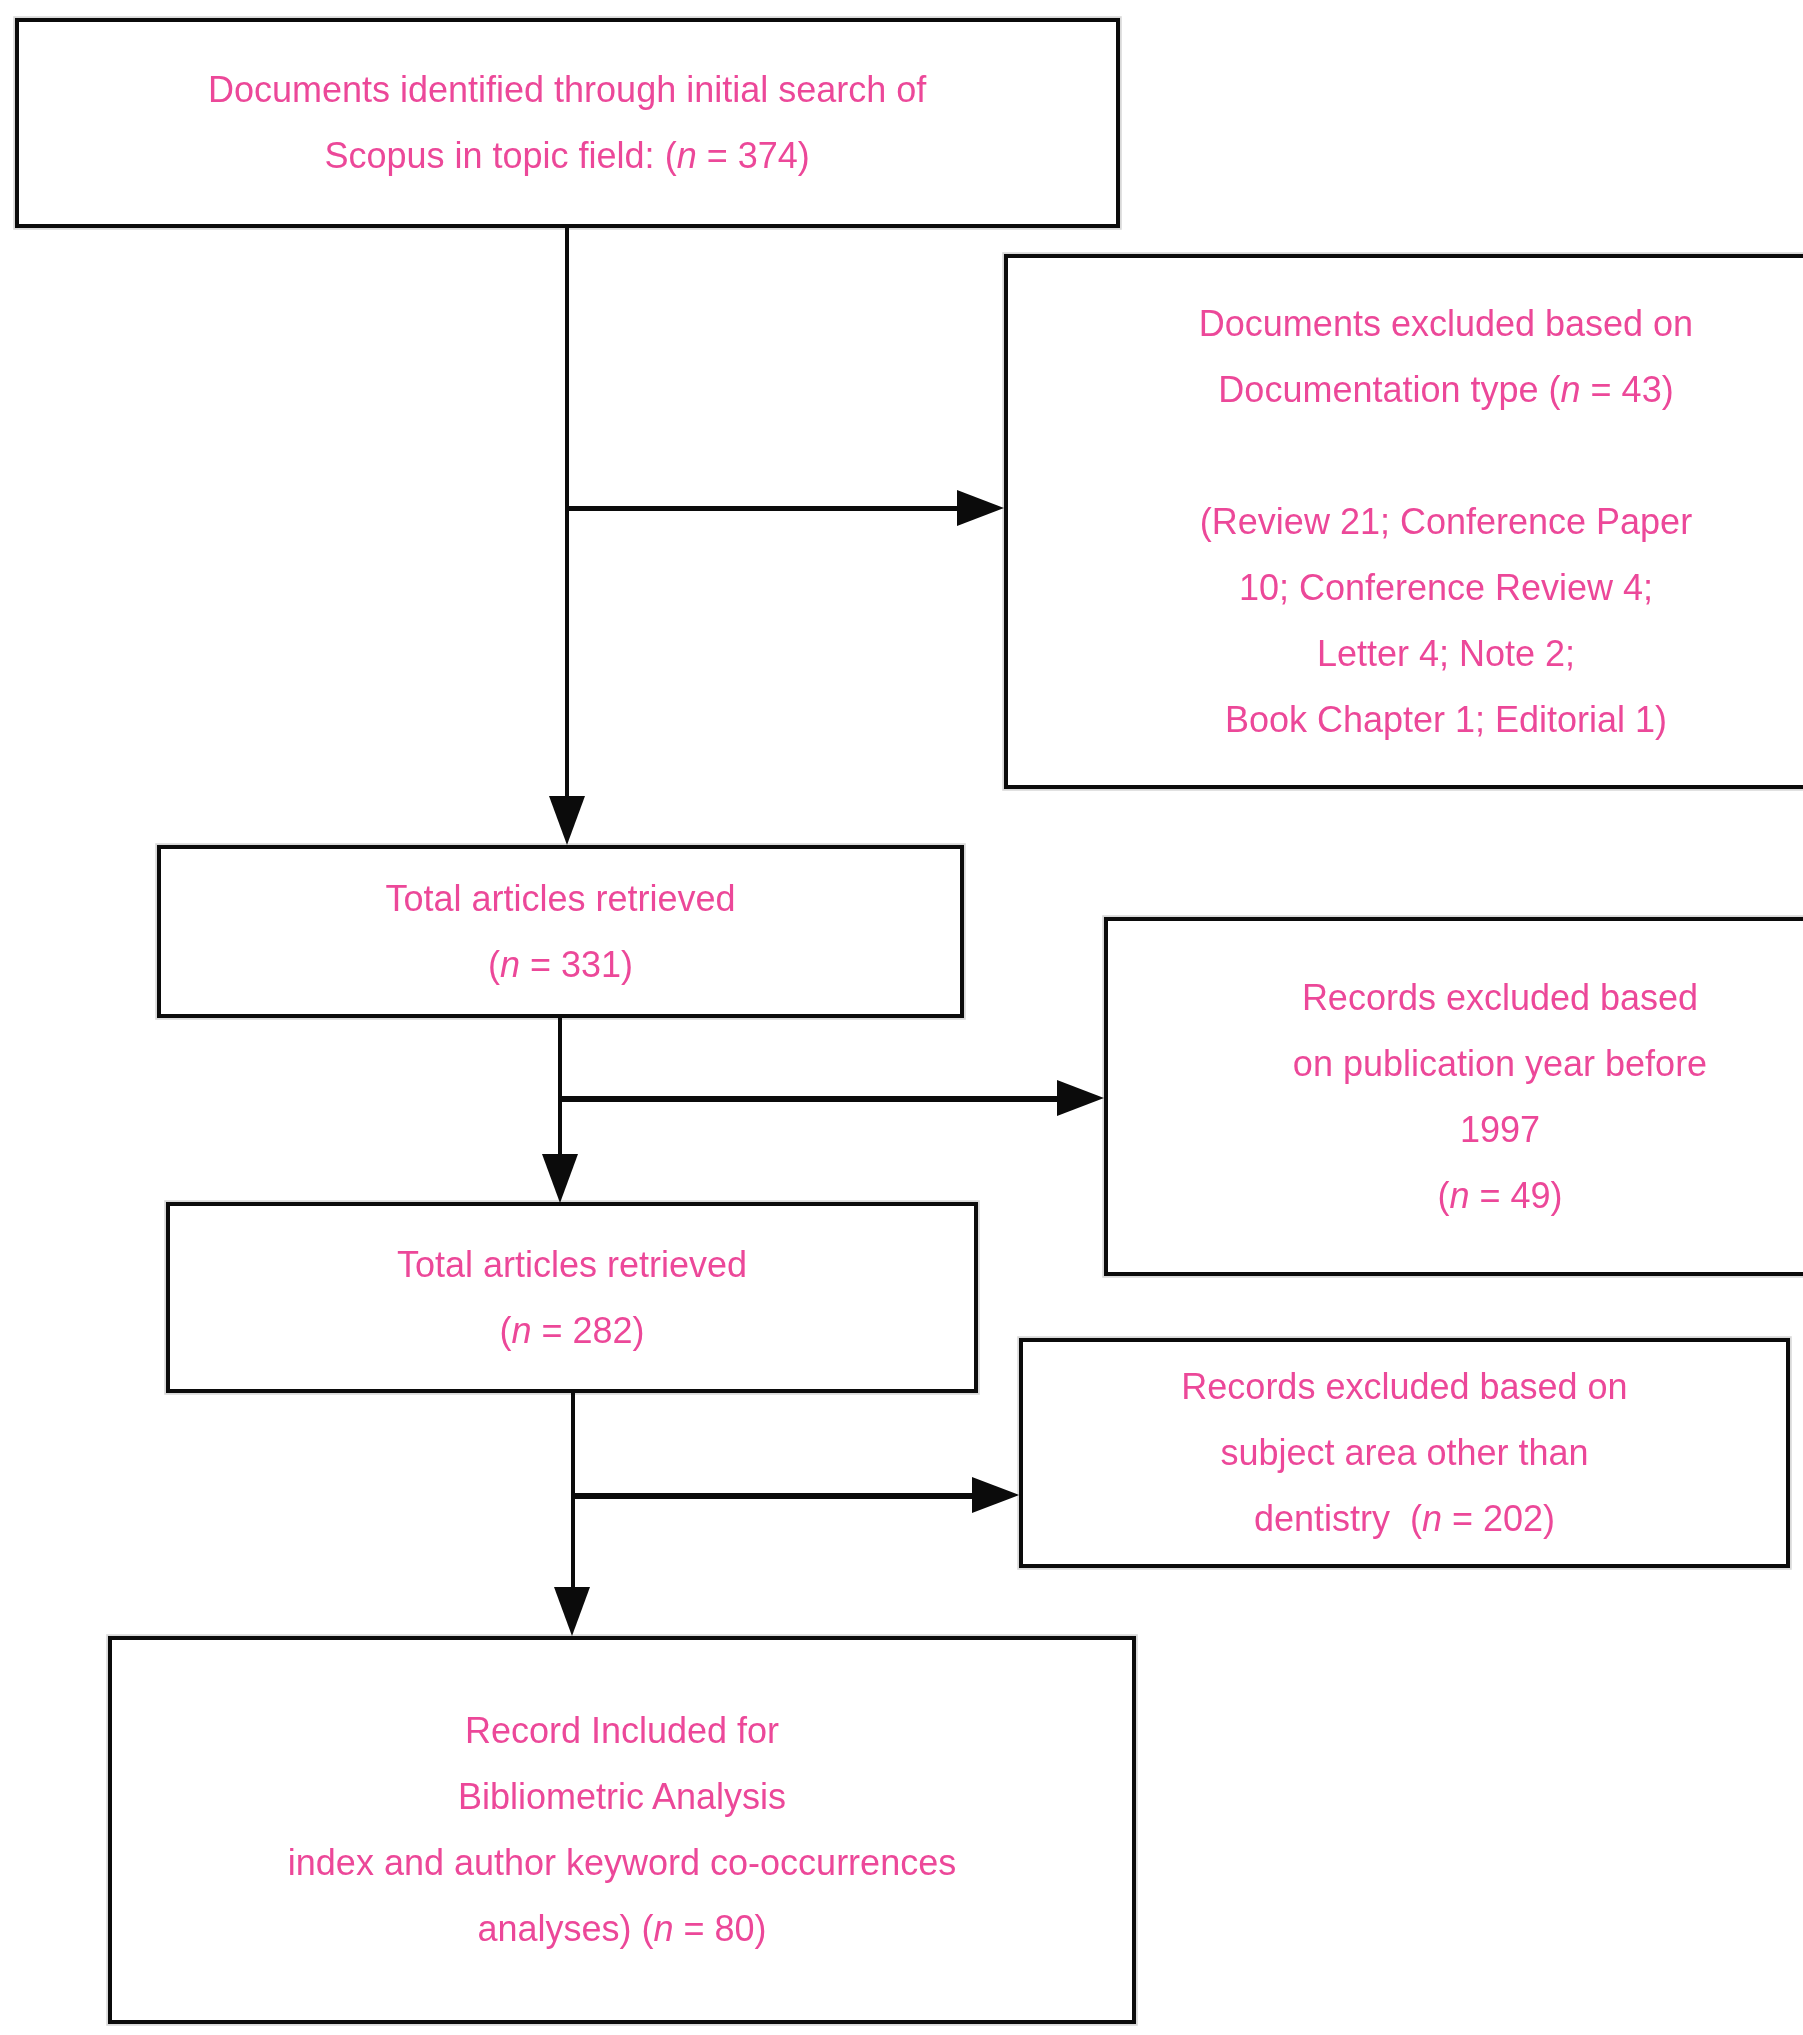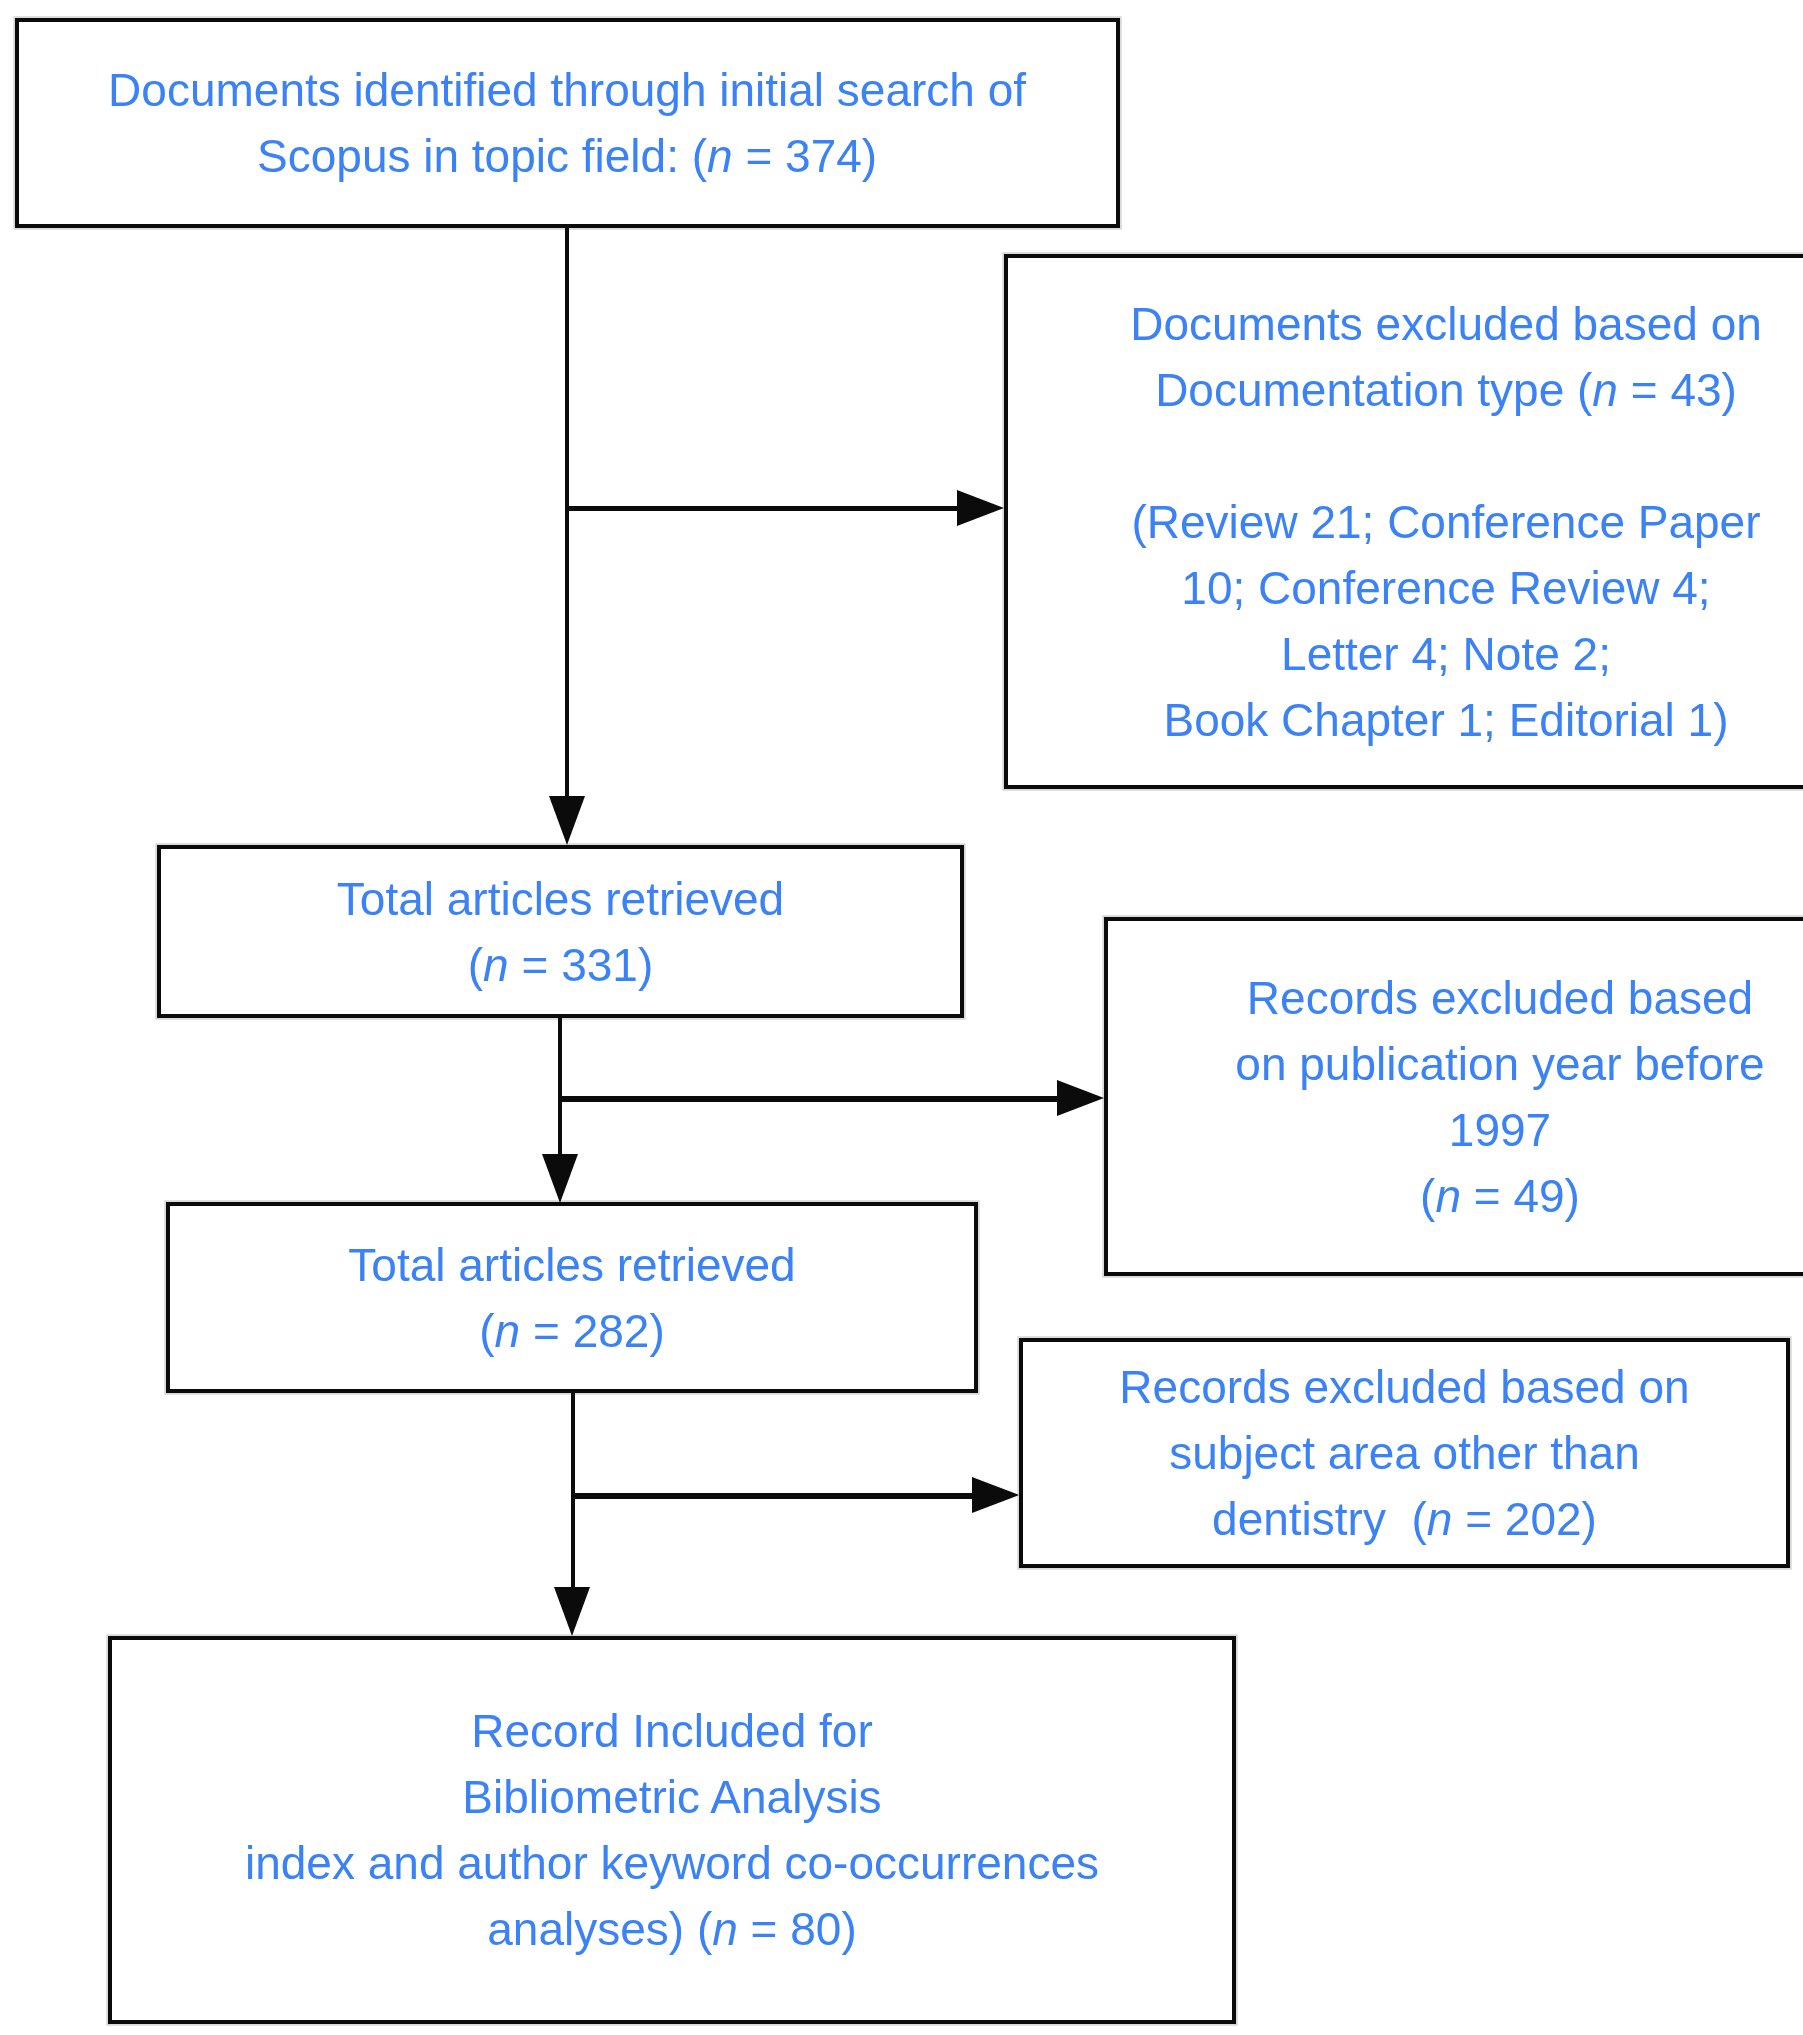--- a/index.html
+++ b/index.html
@@ -21,24 +21,24 @@
     border: 4.7px solid #0b0b0b;
     background: #ffffff;
     display: flex;
     align-items: center;
     justify-content: center;
     text-align: center;
     box-shadow: 0 0 0 1.8px rgba(128,128,128,0.30);
   }
   .box-text {
     width: 100%;
-    font-size: 46px;
+    font-size: 36px;
     line-height: 66px;
     font-weight: 400;
-    color: #3b82f6;
+    color: #ec4899;
   }
   .box-text .line { white-space: pre-wrap; }
   .box-text .it { font-style: italic; }
   .vline, .hline { position: absolute; background: #0b0b0b; }
   .arr-down {
     position: absolute; width: 0; height: 0;
     border-left: 18.7px solid transparent;
     border-right: 18.7px solid transparent;
     border-top: 49px solid #0b0b0b;
   }
@@ -97,21 +97,21 @@
   </div>
 
   <div class="box" style="left:1019px; top:1338px; width:771px; height:230px;">
     <div class="box-text">
         <div class="line"><span>Records excluded based on</span></div>
         <div class="line"><span>subject area other than</span></div>
         <div class="line"><span>dentistry  (</span><span class="it">n</span><span> = 202)</span></div>
       </div>
   </div>
 
-  <div class="box" style="left:108px; top:1636px; width:1128px; height:388px;">
+  <div class="box" style="left:108px; top:1636px; width:1028px; height:388px;">
     <div class="box-text">
         <div class="line"><span>Record Included for</span></div>
         <div class="line"><span>Bibliometric Analysis</span></div>
         <div class="line"><span>index and author keyword co-occurrences</span></div>
         <div class="line"><span>analyses) (</span><span class="it">n</span><span> = 80)</span></div>
       </div>
   </div>
 
   <div class="vline" style="left:565px; top:228px; width:4.1px; height:570px;"></div>
   <div class="arr-down" style="left:549px; top:796px;"></div>

